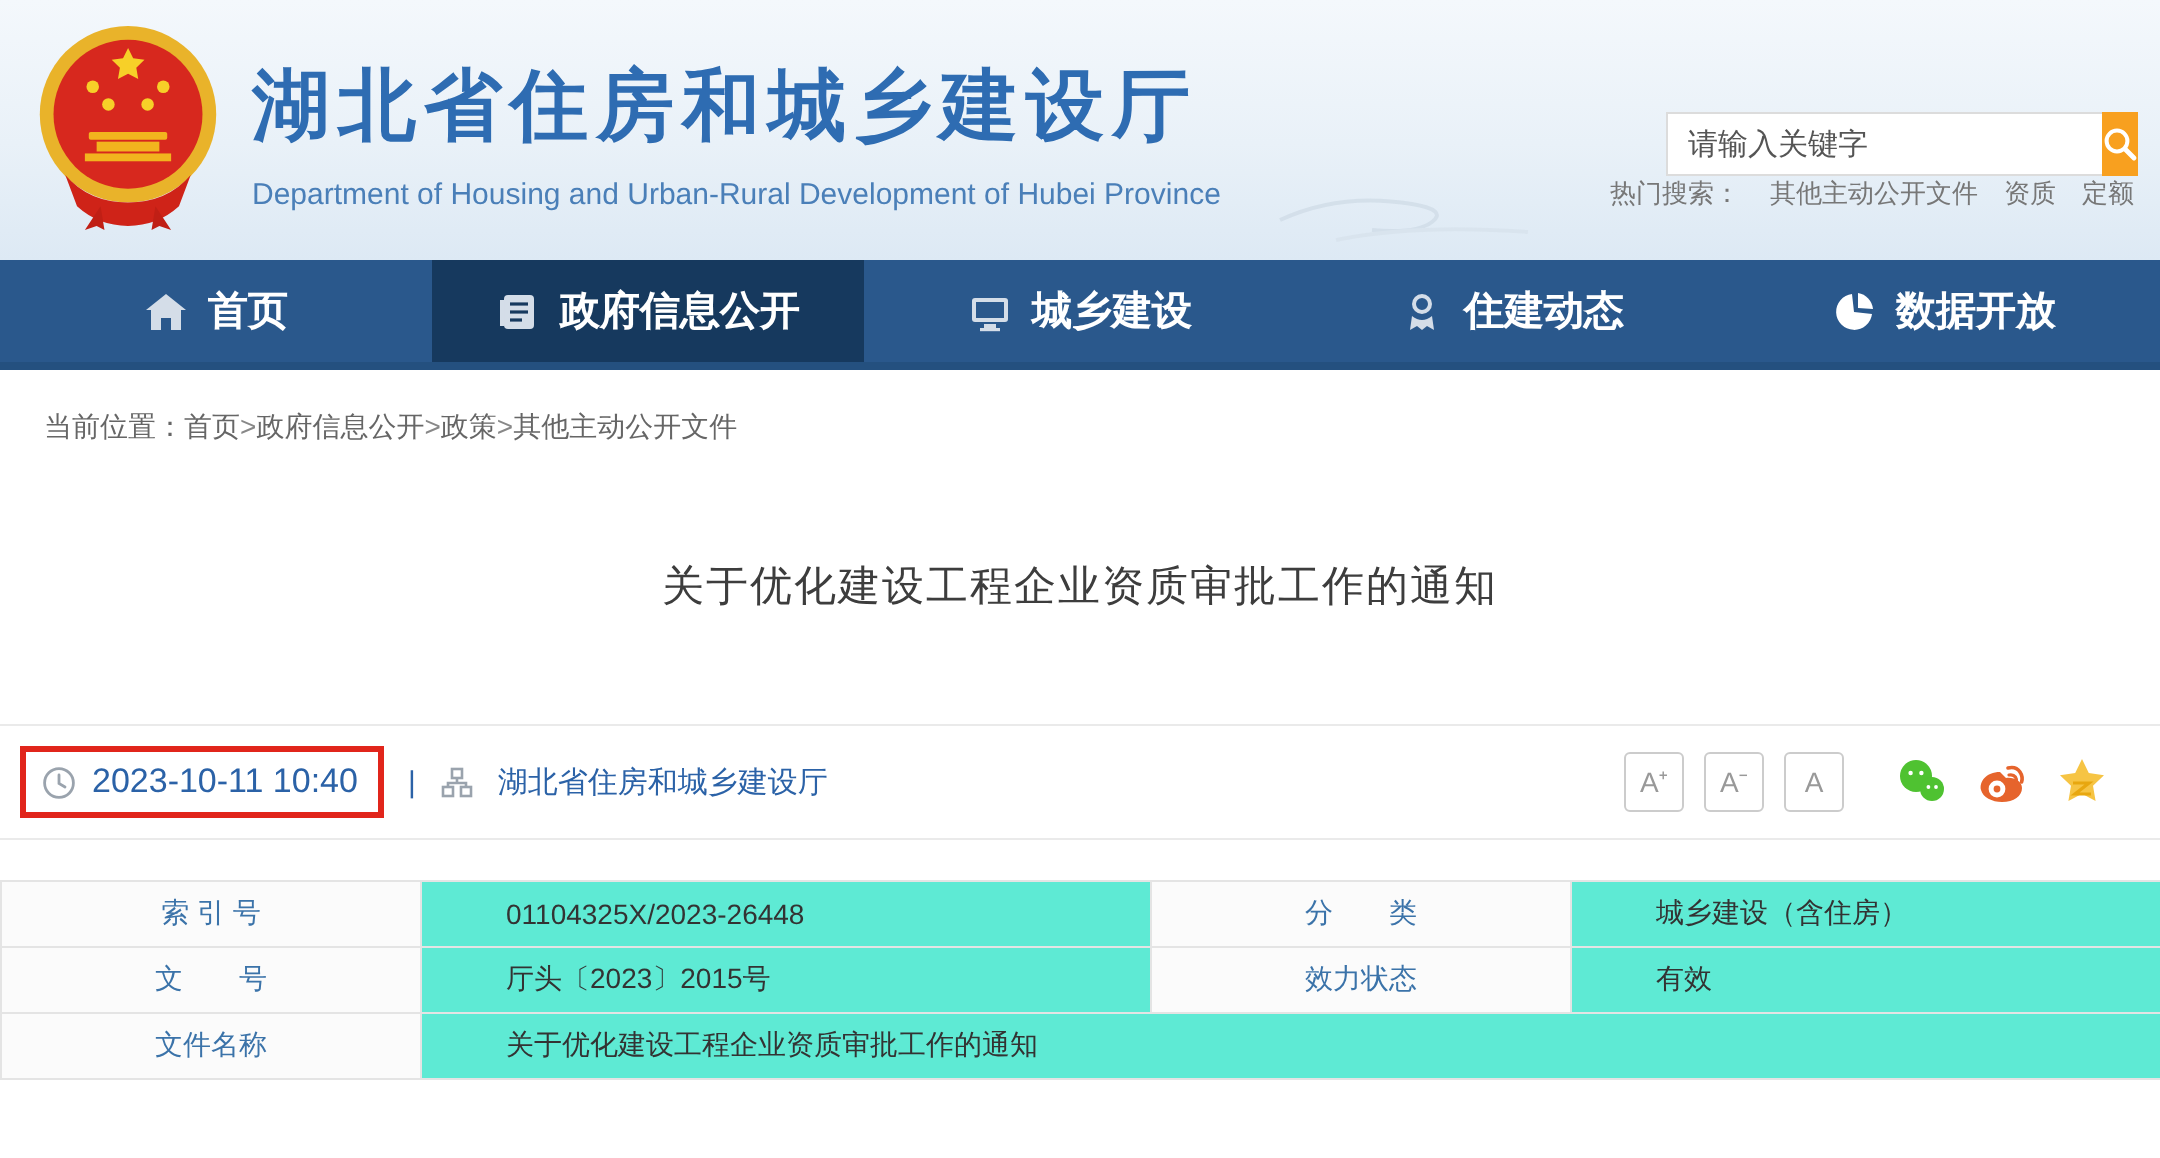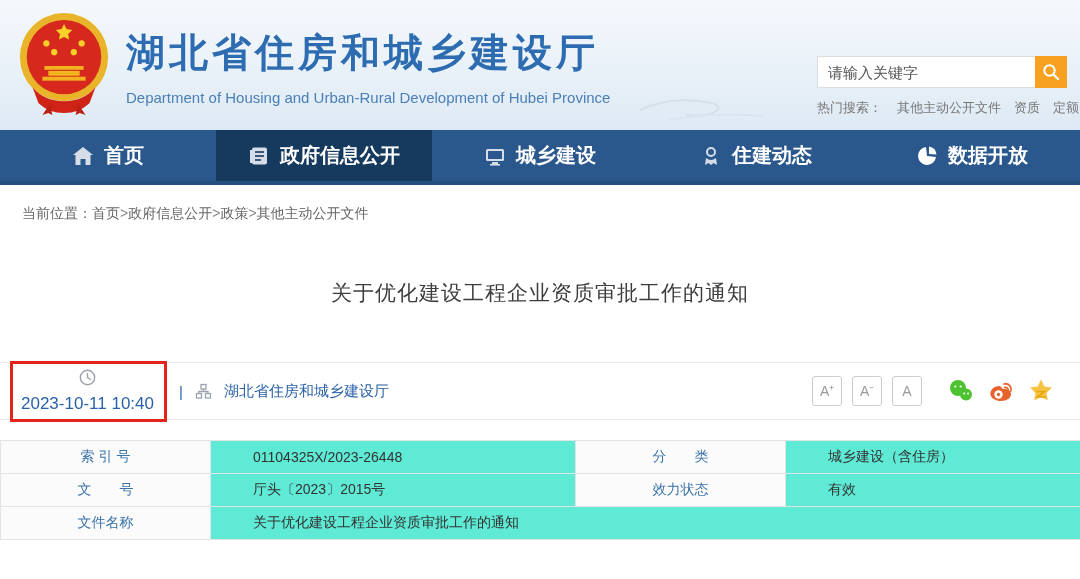--- a/index.html
+++ b/index.html
@@ -9,28 +9,28 @@
   
   .header { position:relative; width:1080px; height:130px;
     background:linear-gradient(180deg,#f4f8fc 0%,#e9f1f8 55%,#dde9f4 100%); }
   .emblem { position:absolute; left:15px; top:11px; width:98px; height:104px; }
   .site-ident { position:absolute; left:126px; top:26px; }
   .site-title { font-size:39px; font-weight:bold; color:#2e6cb2; letter-spacing:4px; }
   .site-subtitle { margin-top:9px; font-size:15px; color:#4a7fb8; }
   .cloud-deco { position:absolute; left:628px; top:92px; width:150px; height:34px; opacity:.55; }
 
   .search-area { position:absolute; right:13px; top:56px; width:250px; }
-  .search-row { display:flex; }
+  .search-row { display:flex;margin-left:16px; }
   .search-input { width:218px; height:32px; border:1px solid #dcdcdc; border-right:none;
     background:#fff; padding:0 10px; font-size:15px; color:#333; outline:none; }
   .search-input::placeholder { color:#555; }
   .search-btn { width:32px; height:32px; background:#f8a01f; border:none; cursor:pointer;
     display:flex; align-items:center; justify-content:center; }
-  .hot-search { margin-top:11px; font-size:13px; color:#777; display:flex; gap:13px;
-    justify-content:flex-start; white-space:nowrap; }
+  .hot-search { font-size:13px; color:#777; display:flex; gap:13px;
+    justify-content:flex-end; white-space:nowrap; }
   .hot-search a { color:#777; text-decoration:none; }
   .hot-label { margin-right:2px; }
 
   
   .nav { display:flex; width:1080px; height:55px; background:#2a588c;
     border-bottom:4px solid #24507f; }
   .nav-item { flex:1; display:flex; align-items:center; justify-content:center; gap:10px;
     color:#fff; font-size:20px; font-weight:bold; cursor:pointer; }
   .nav-item.active { background:#16395e; }
   .nav-icon { width:22px; height:22px; display:inline-flex; }
@@ -42,21 +42,21 @@
 
   
   .article-title { margin-top:56px; text-align:center; font-size:21px; color:#3d3d3d;
     font-weight:500; letter-spacing:1px; }
 
   .meta-strip { position:absolute; left:0; top:362px; width:1080px; height:58px;
     border-top:1px solid #eaeaea; border-bottom:1px solid #eaeaea;
     display:flex; align-items:center; justify-content:space-between; padding:0 26px 0 10px; }
   .meta-left { display:flex; align-items:center; gap:12px; }
   .date-box { display:flex; align-items:center; gap:8px; border:3px solid #e1251b;
-    padding:5px 10px 5px 8px;flex-direction:column; }
+    padding:5px 10px 5px 8px; }
   .pub-time { font-size:17px; color:#2b62a7; }
   .meta-sep { color:#2b62a7; font-size:15px; }
   .source-name { font-size:15px; color:#2b62a7; }
   .meta-right { display:flex; align-items:center; gap:10px; }
   .font-btn { width:30px; height:30px; border:1px solid #ccc; border-radius:3px; background:#fff;
     color:#999; font-size:14px; cursor:pointer; line-height:1; }
   .share-icons { display:flex; align-items:center; gap:14px; margin-left:16px; }
   .share-icon { width:26px; height:26px; cursor:pointer; display:inline-flex; }
 
   

